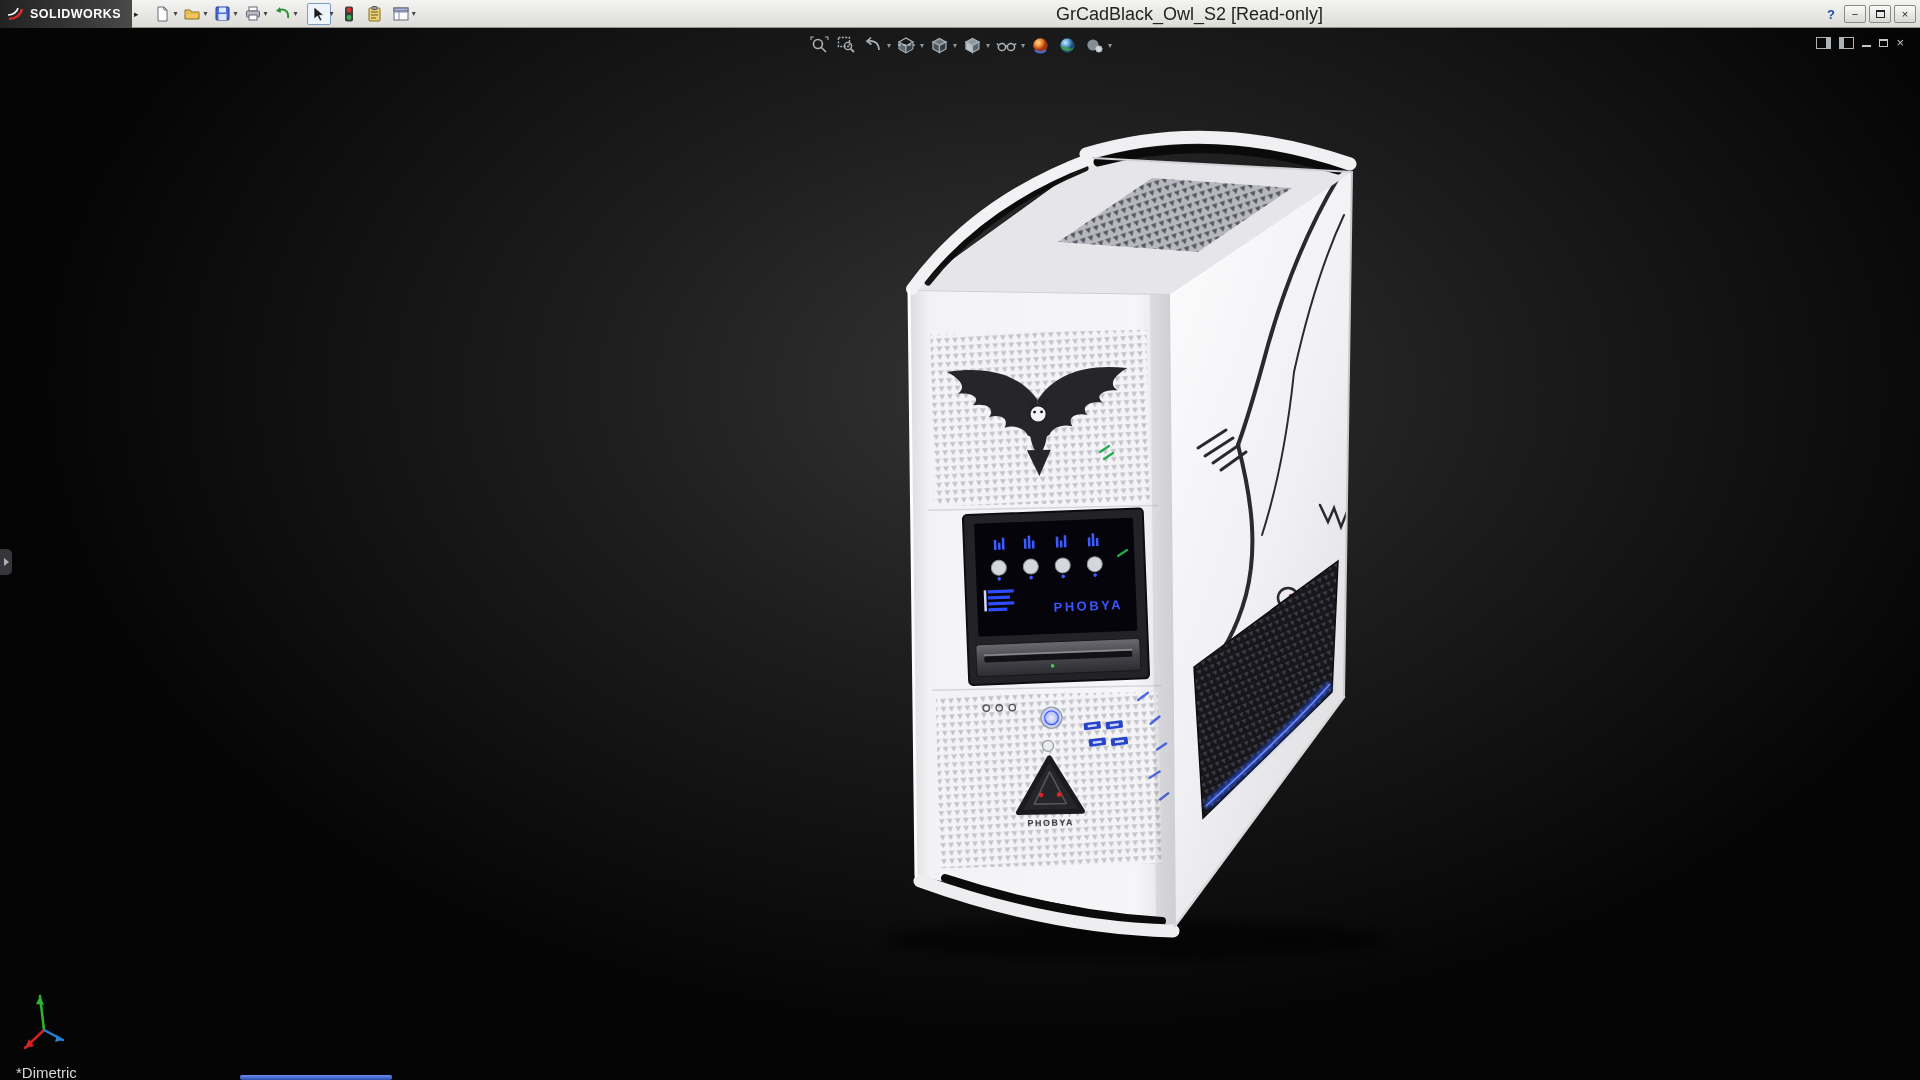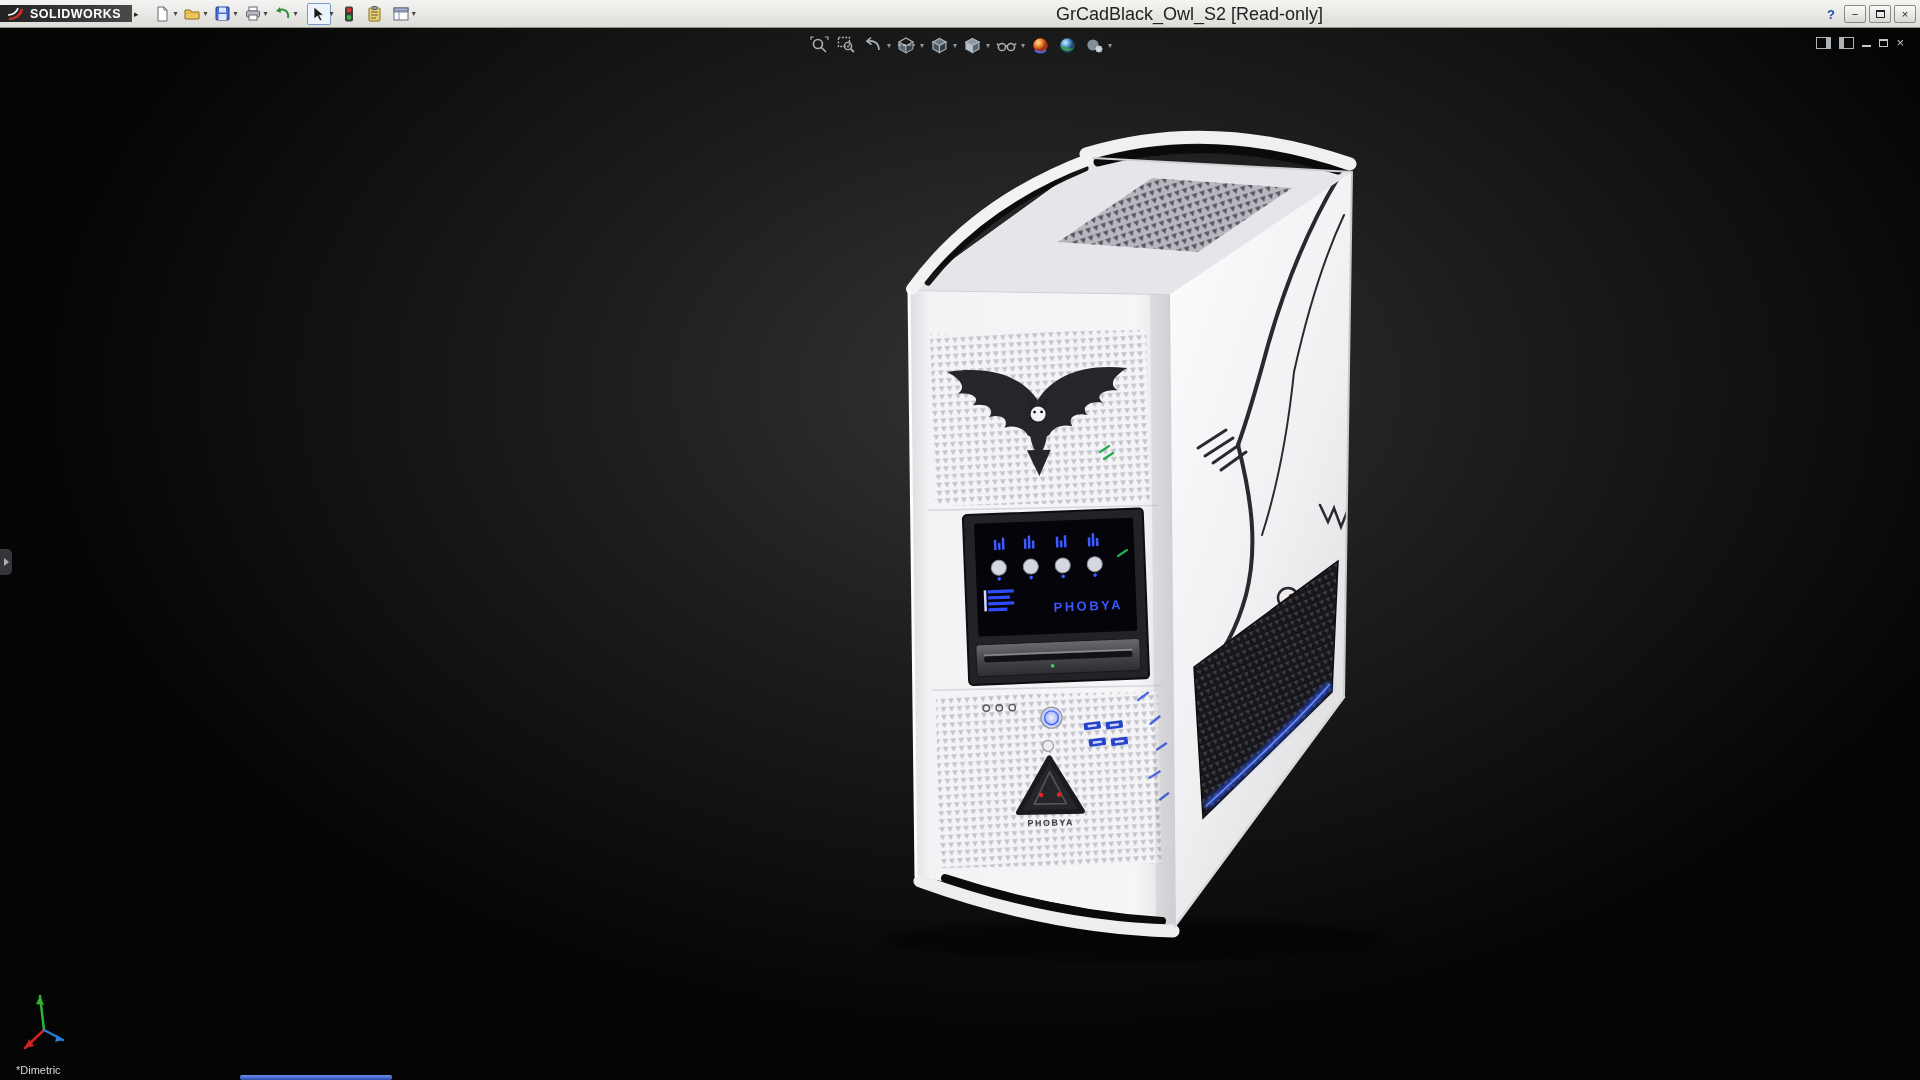--- a/index.html
+++ b/index.html
@@ -3,21 +3,21 @@
 <meta charset="utf-8">
 <style>
   html,body{margin:0;padding:0;width:1920px;height:1080px;overflow:hidden;
     font-family:"Liberation Sans",sans-serif;background:#000;}
   *{box-sizing:border-box;}
 
   
   .titlebar{position:absolute;left:0;top:0;width:1920px;height:28px;
     background:linear-gradient(#f4f4f2,#dddcd8);border-bottom:1px solid #95958f;
     display:flex;align-items:center;z-index:10;}
-  .sw-logo{height:17px;width:132px;display:flex;align-items:center;gap:4px;
+  .sw-logo{height:28px;width:132px;display:flex;align-items:center;gap:4px;
     background:linear-gradient(90deg,#222 0%,#3c3c3c 70%,#4a4a4a 100%);
     color:#fff;padding-left:6px;font-size:12.5px;font-weight:bold;letter-spacing:.5px;}
   .flyout{color:#222;font-size:9px;padding:0 4px 0 2px;}
   .tb-btn{width:24px;height:22px;display:inline-flex;align-items:center;justify-content:center;
     border:1px solid transparent;border-radius:2px;margin-left:2px;}
   .dd{font-size:8px;color:#444;margin:0 1px 0 -1px;}
   .tb-sep{width:6px;}
   .win-title{position:absolute;left:1056px;top:0;height:28px;display:flex;align-items:center;
     font-size:18px;color:#222;}
   .tb-right{position:absolute;right:4px;top:0;height:28px;display:flex;align-items:center;gap:3px;}
@@ -50,21 +50,21 @@
   .vp-min{display:inline-block;width:9px;border-bottom:2px solid #c3c7cb;height:8px;}
   .vp-restore{display:inline-block;width:9px;height:8px;border:1px solid #c3c7cb;border-top-width:2px;}
   .vp-close{font-size:13px;line-height:1;color:#c3c7cb;}
 
   
   .fm-tab{position:absolute;left:0;top:549px;width:12px;height:26px;background:#35353a;
     border-radius:0 5px 5px 0;z-index:5;display:flex;align-items:center;justify-content:center;}
   .fm-tab::after{content:"";width:0;height:0;border-left:5px solid #aab2ba;
     border-top:4px solid transparent;border-bottom:4px solid transparent;}
 
-  .status-view{position:absolute;left:16px;top:1064px;color:#d8d8d8;font-size:11px;z-index:6;}
+  .status-view{position:absolute;left:16px;top:1064px;color:#d8d8d8;font-size:15px;z-index:6;}
   .blue-strip{position:absolute;left:240px;top:1075px;width:152px;height:5px;z-index:6;
     background:linear-gradient(#6c8fee,#2c4fb0);border-radius:2px;}
 </style>
 </head>
 <body>
 
 <div class="titlebar">
   <div class="sw-logo">
     <svg width="20" height="16" viewBox="0 0 20 16">
       <path d="M3,13 C9,13 15,9 16,3" stroke="#d62b2b" stroke-width="2.4" fill="none"></path>

